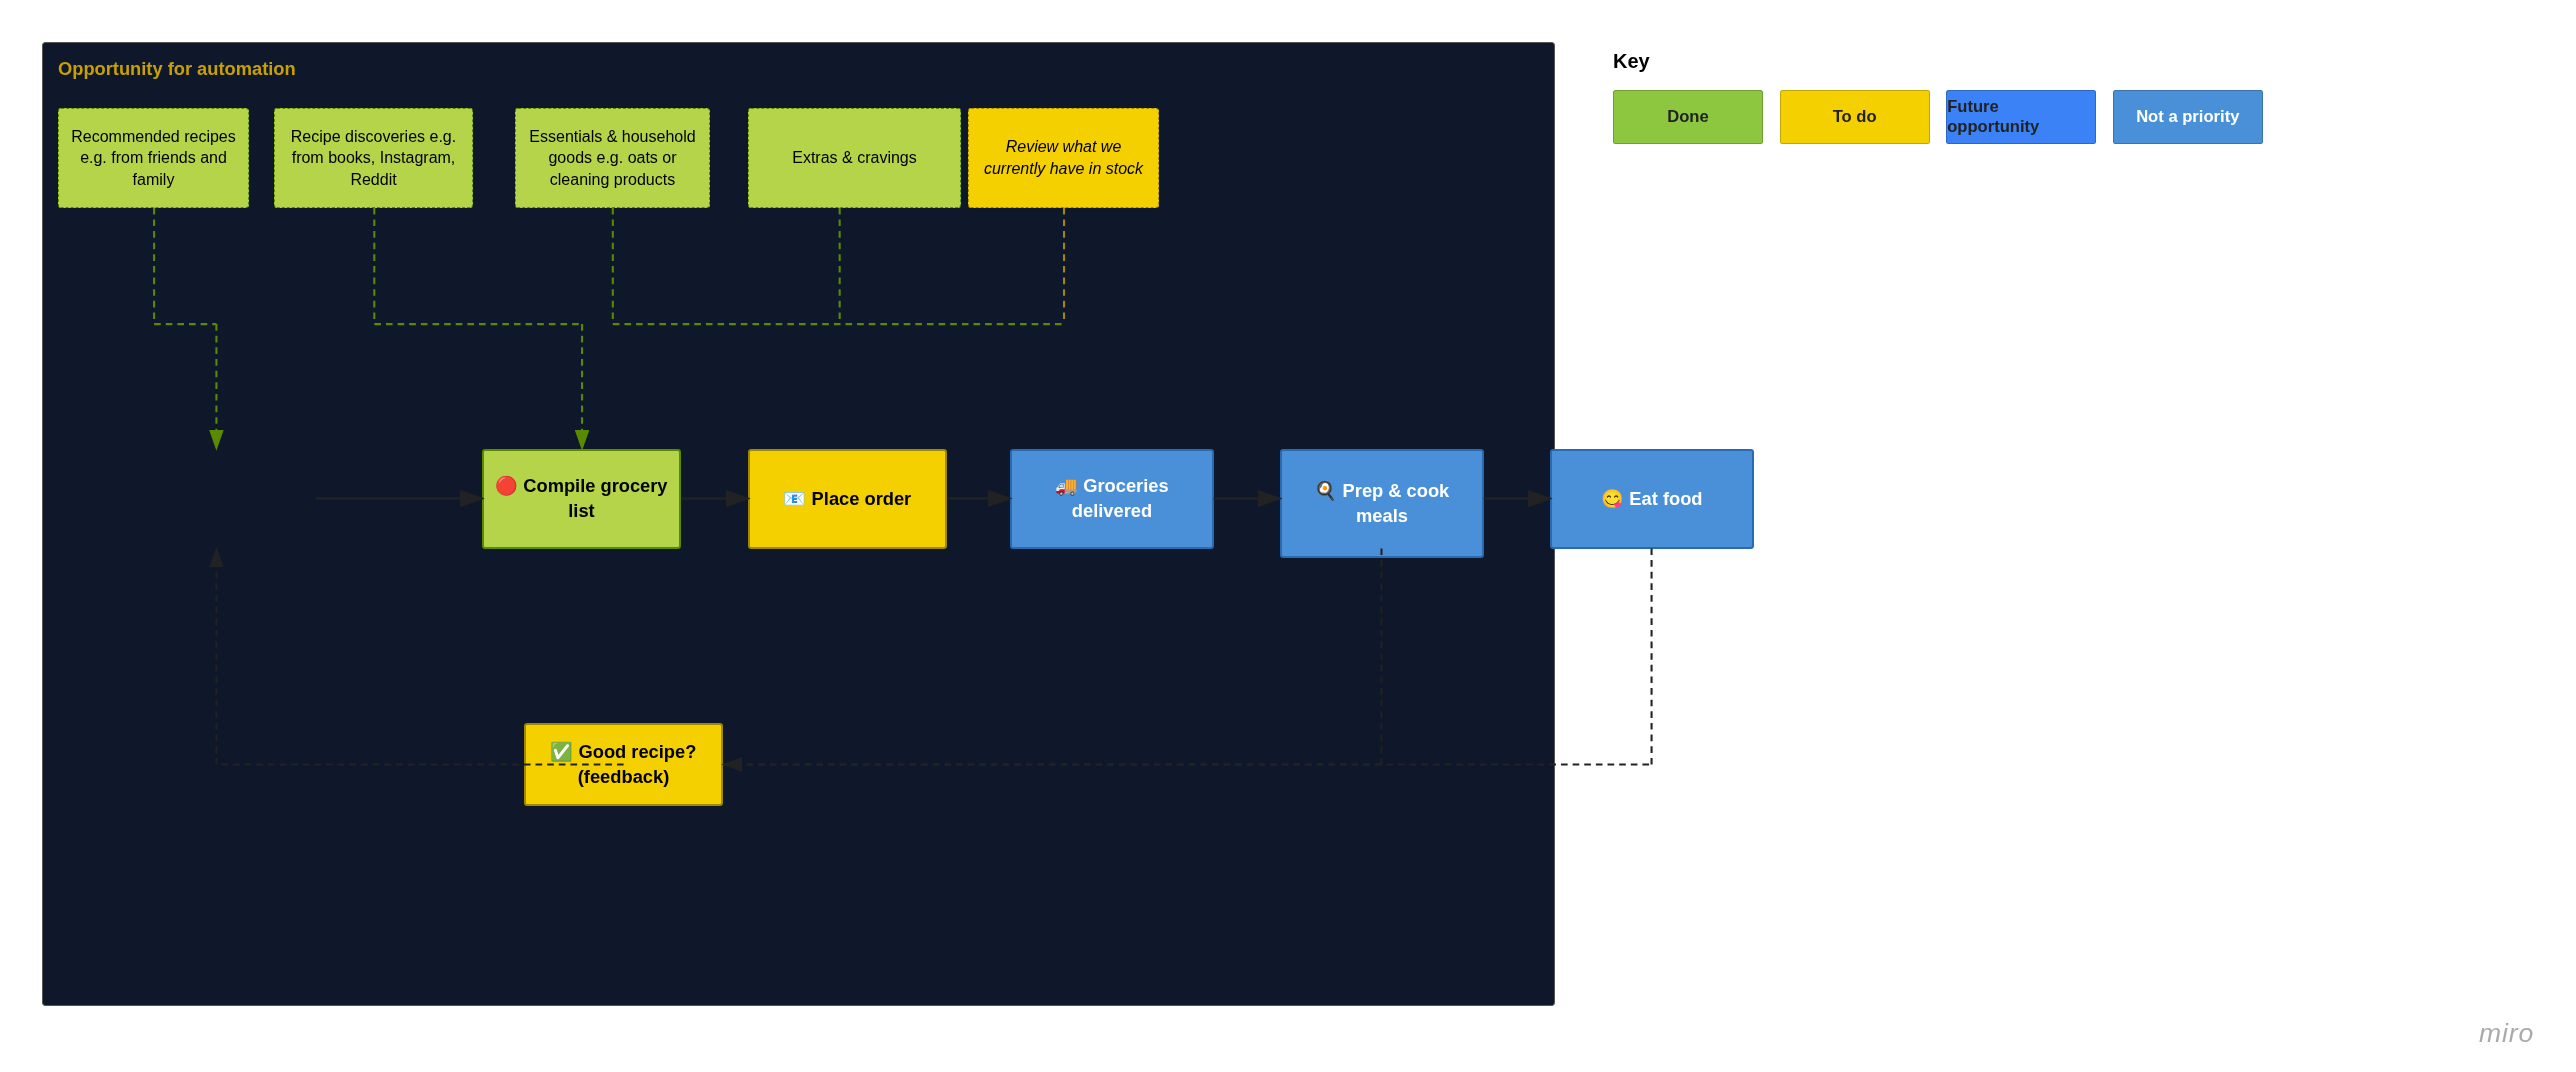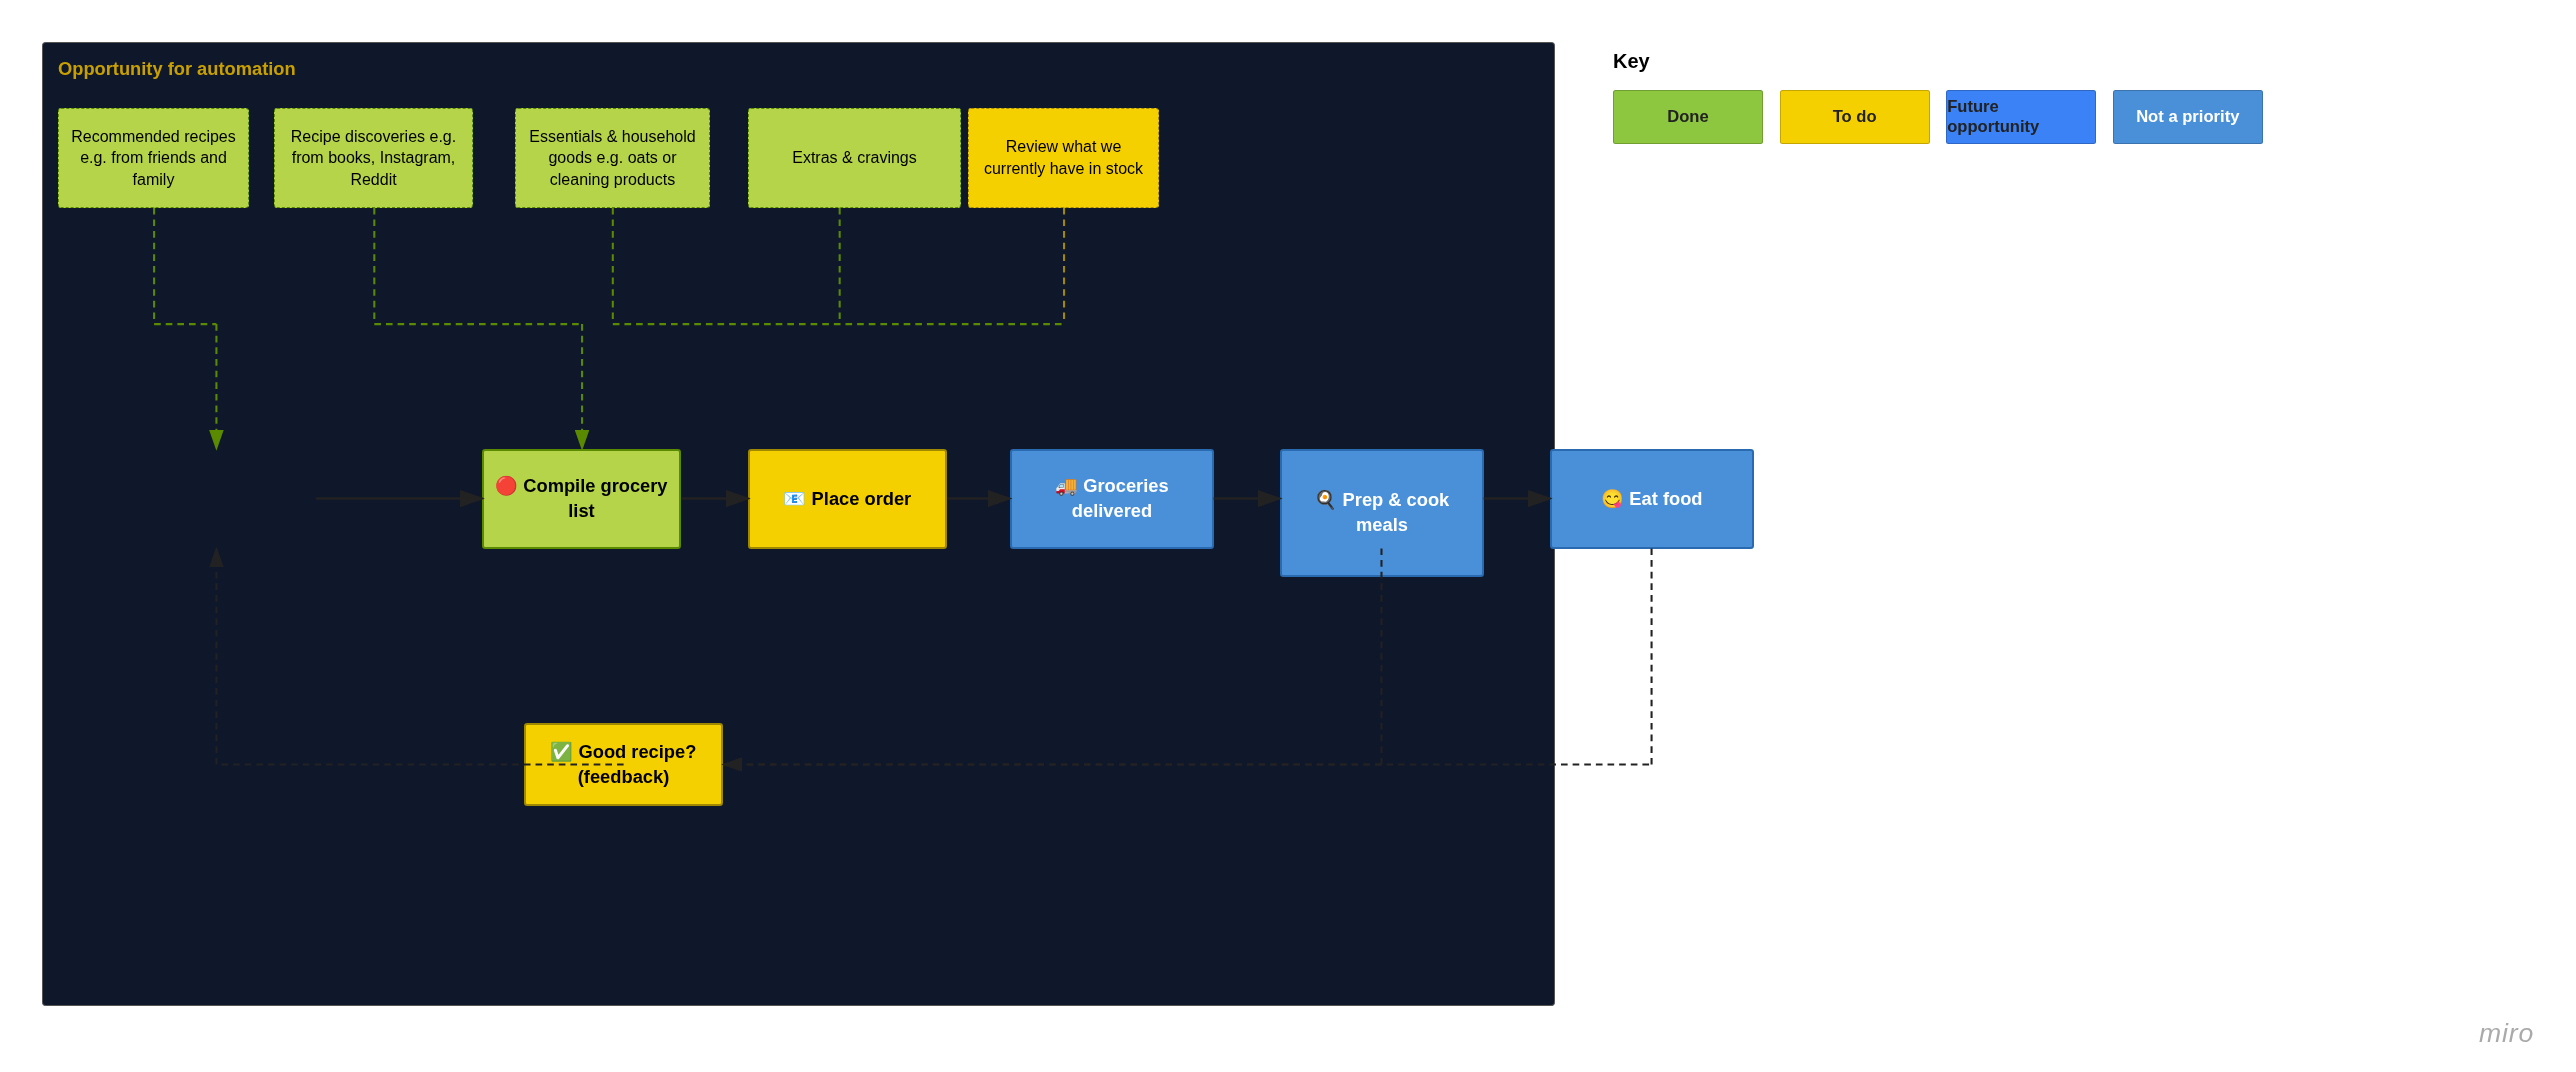--- a/index.html
+++ b/index.html
@@ -94,20 +94,21 @@
       border: 1.7px dashed #a08800;
       border-radius: 3.3px;
       display: flex;
       align-items: center;
       justify-content: center;
       text-align: center;
       font-size: 16px;
       font-weight: 500;
       padding: 8.3px;
       line-height: 1.35;
+      font-style: italic;
     }
 
     
     .process-box-green {
       position: absolute;
       background: #b5d44a;
       border: 2.1px solid #5a8a00;
       border-radius: 3.3px;
       display: flex;
       align-items: center;
@@ -215,21 +216,21 @@
   </div>
 
   <div class="process-box-yellow" style="top:449px; left:748px; width:199px; height:100px;">
     <span>📧 Place order</span>
   </div>
 
   <div class="process-box-blue" style="top:449px; left:1010px; width:204px; height:100px;">
     <span>🚚 Groceries delivered</span>
   </div>
 
-  <div class="process-box-blue" style="top:449px; left:1280px; width:204px; height:128px;">
+  <div class="process-box-blue" style="top:449px; left:1280px; width:204px; height:109px;">
     <span>🍳 Prep &amp; cook meals</span>
   </div>
 
   <div class="process-box-blue" style="top:449px; left:1550px; width:204px; height:100px;">
     <span>😋 Eat food</span>
   </div>
 
   <div class="process-box-yellow" style="top:723px; left:524px; width:199px; height:83px;">
     <span>✅ Good recipe? (feedback)</span>
   </div>

